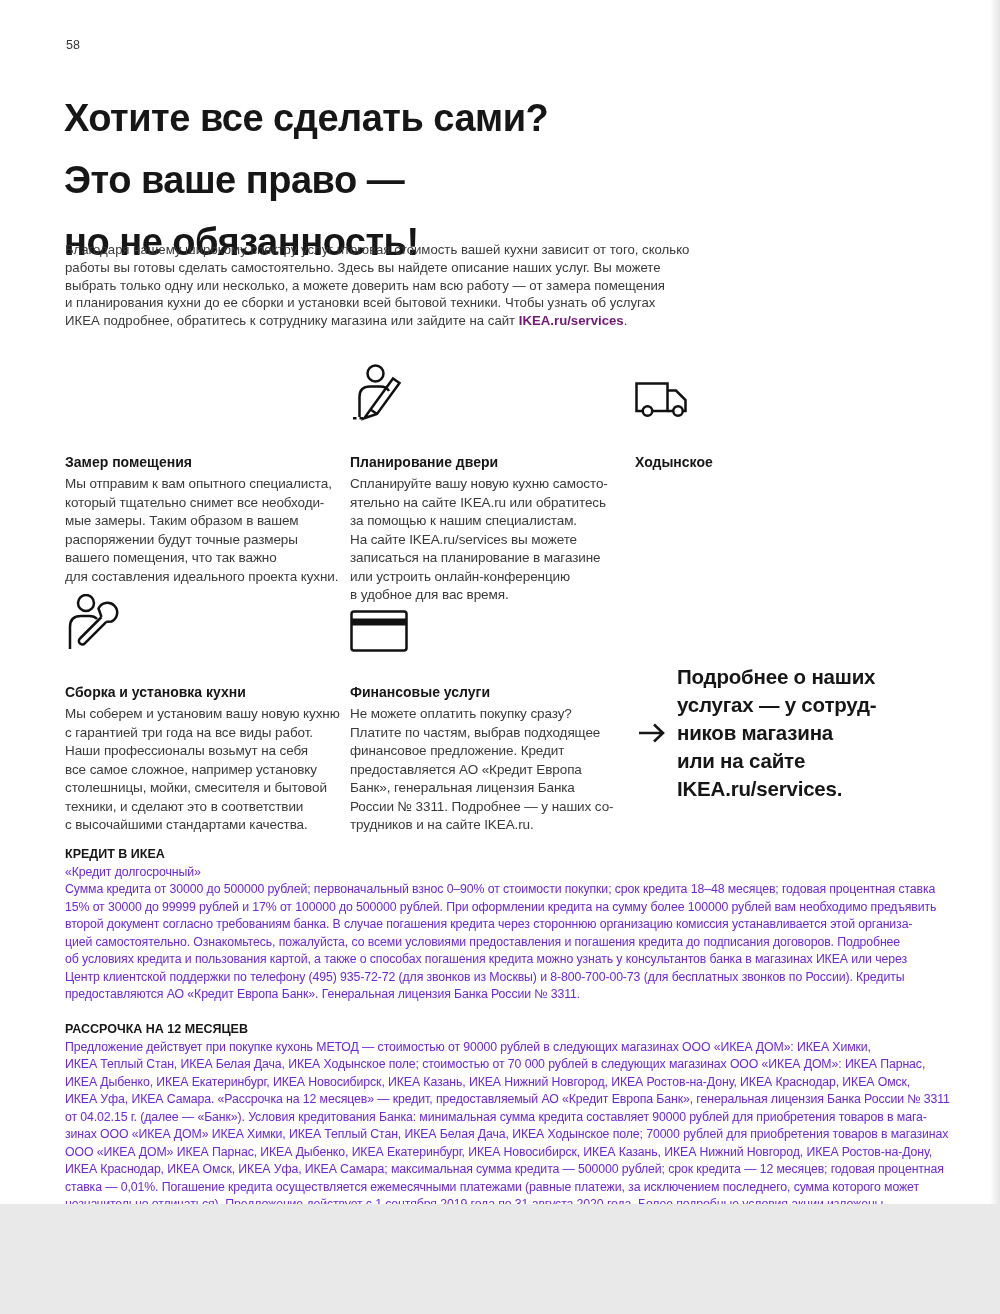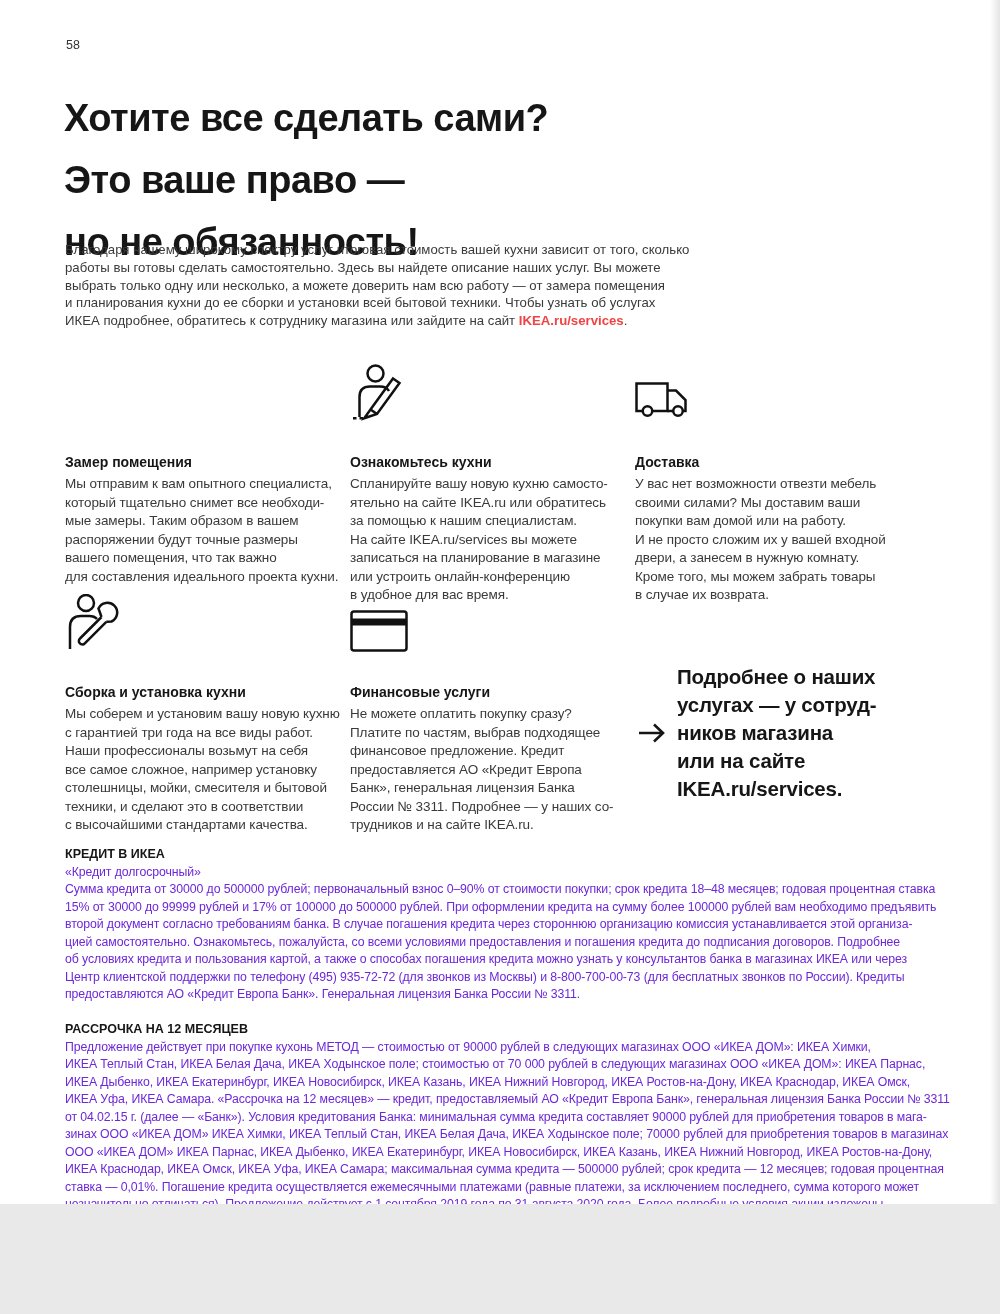--- a/index.html
+++ b/index.html
@@ -19,21 +19,21 @@
   }
   .heading {
     position:absolute; left:64px; top:87px;
     font-size:38px; line-height:62px; font-weight:bold;
     letter-spacing:-0.5px; color:#161616; white-space:pre;
   }
   .intro {
     position:absolute; left:65px; top:241px;
     font-size:13.2px; line-height:17.8px; color:#3a3a3a; white-space:pre;
   }
-  .intro .b { font-weight:bold; color:#ef4444; }
+  .intro .b { font-weight:bold; color:#701a75; }
   .cell { position:absolute; width:285px; }
   .icon-box { height:64px; display:flex; align-items:flex-end; }
   .svc-title {
     margin-top:32px; font-size:14px; font-weight:bold; color:#161616;
     white-space:pre;
   }
   .svc-text {
     margin-top:5px; font-size:13.5px; line-height:18.5px; color:#3a3a3a;
     white-space:pre; letter-spacing:-0.1px;
   }
@@ -84,47 +84,40 @@
 
   <section class="cell" style="left:350px;top:358px">
     <div class="icon-box">
       <svg class="icon" width="58" height="58" viewBox="0 0 58 58">
         <circle cx="25.5" cy="9.5" r="8"></circle>
         <path d="M9.5 53 V33 Q9.5 22.5 20 22.5 h10 q6.5 0 9 4.5"></path>
         <path d="M43 14.5 L49.5 19 L27 50 L14.2 54.3 L20.5 45.5 Z M20.5 45.5 L27 50"></path>
         <line x1="3" y1="54.3" x2="13.5" y2="54.3" stroke-dasharray="3.5 3"></line>
       </svg>
     </div>
-    <h3 class="svc-title">Ознакомьтесь кухни</h3>
+    <h3 class="svc-title">Планирование двери</h3>
     <p class="svc-text">Спланируйте вашу новую кухню самосто-
 ятельно на сайте IKEA.ru или обратитесь
 за помощью к нашим специалистам.
 На сайте IKEA.ru/services вы можете
 записаться на планирование в магазине
 или устроить онлайн-конференцию
 в удобное для вас время.</p>
   </section>
 
   <section class="cell" style="left:635px;top:358px">
     <div class="icon-box">
       <svg class="icon" width="60" height="42" viewBox="0 0 60 42">
         <rect x="1.5" y="3.5" width="31" height="27.5"></rect>
         <path d="M32.5 10.5 h8.5 l9.5 9.5 v11 h-18"></path>
         <circle cx="12.5" cy="31" r="4.75" fill="#fff"></circle>
         <circle cx="43" cy="31" r="4.75" fill="#fff"></circle>
       </svg>
     </div>
-    <h3 class="svc-title">Доставка</h3>
-    <p class="svc-text">У вас нет возможности отвезти мебель
-своими силами? Мы доставим ваши
-покупки вам домой или на работу.
-И не просто сложим их у вашей входной
-двери, а занесем в нужную комнату.
-Кроме того, мы можем забрать товары
-в случае их возврата.</p>
+    <h3 class="svc-title">Ходынское</h3>
   </section>
 
   <section class="cell" style="left:65px;top:588px">
     <div class="icon-box">
       <svg class="icon" width="58" height="58" viewBox="0 0 58 58">
         <circle cx="21" cy="9" r="8"></circle>
         <path d="M5 55 V33 Q5 22 16 22 h8 q5.5 0 8 3"></path>
         <path d="M15 44.5 L36.5 23 M19.8 49.3 L41.3 27.8 M15 44.5 A3.4 3.4 0 1 0 19.8 49.3 M36.5 23 L33.5 14.5 A9.8 9.8 0 1 1 46.5 27.5 L41.3 27.8"></path>
       </svg>
     </div>

